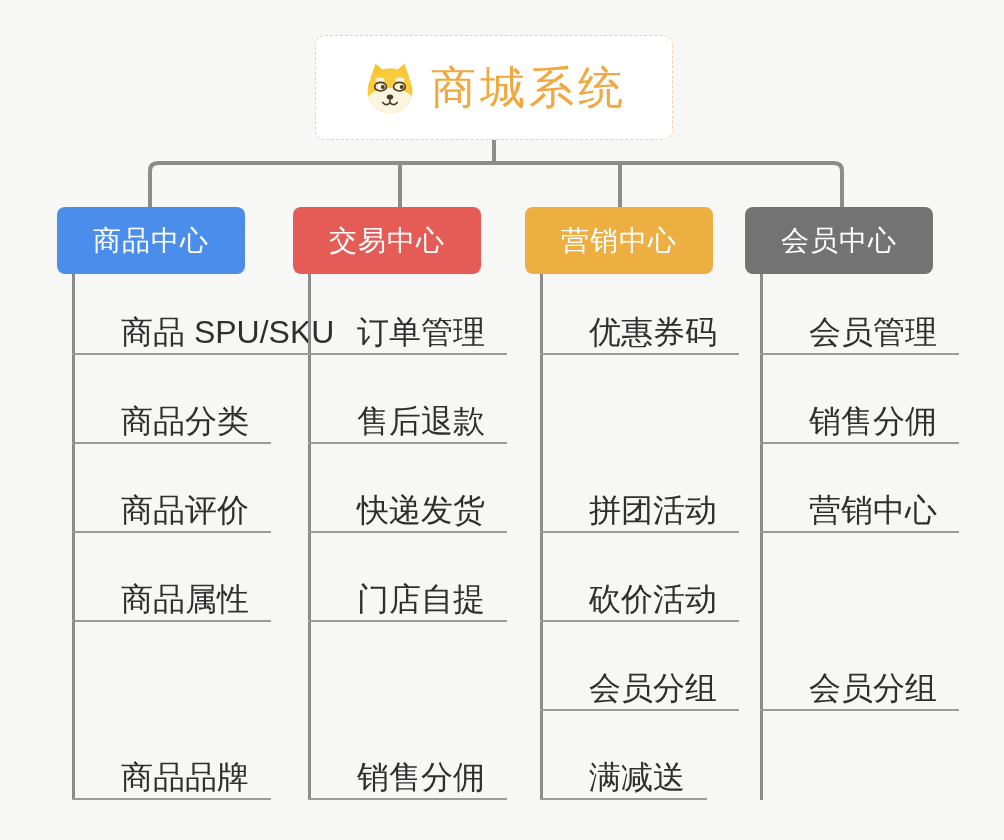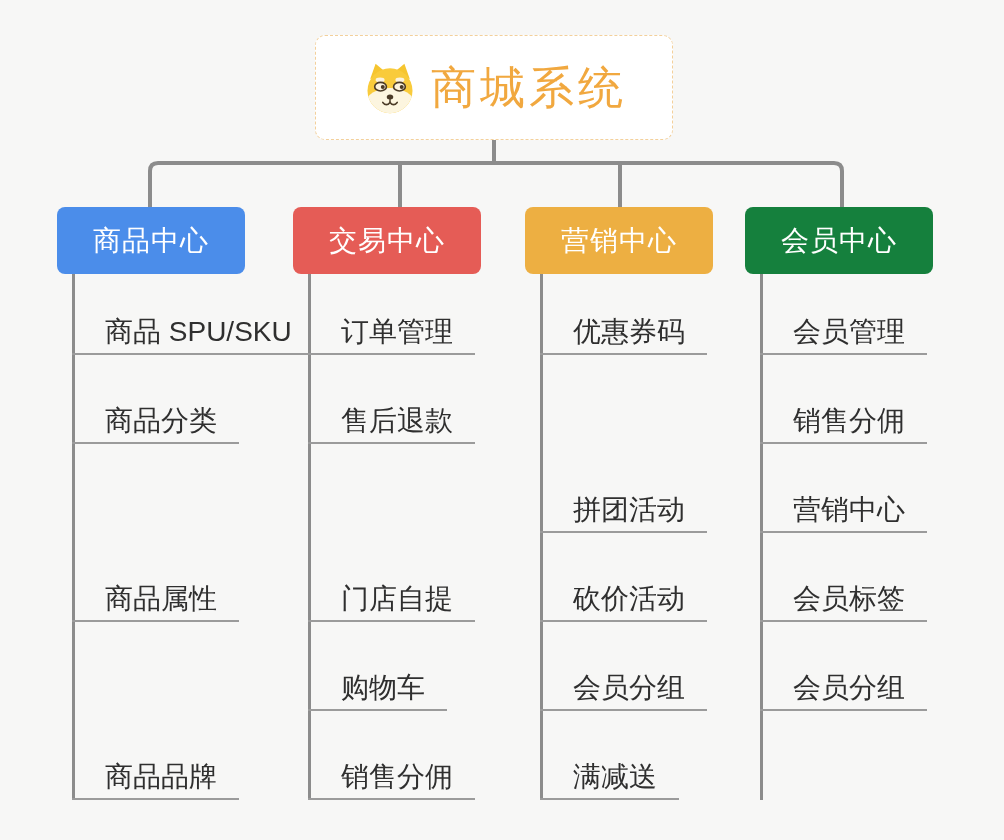--- a/index.html
+++ b/index.html
@@ -51,23 +51,23 @@
     white-space:nowrap;
   }
   .branch-trunk{
     position:absolute;left:15px;top:61px;width:3px;height:532px;
     background:var(--connector,#8c8c8c);
   }
   .branch-items{position:absolute;left:0;top:0;width:100%;height:100%;}
   .item{
     position:absolute;left:15px;
     white-space:nowrap;
-    font-size:28px;color:#2f2f2f;
+    font-size:32px;color:#2f2f2f;
     line-height:26px;
-    padding:0 22px 8px 33px;
+    padding:0 22px 8px 49px;
     border-bottom:2px solid var(--underline,#9b9b9b);
   }
   .item-0{top:112px}
   .item-1{top:201px}
   .item-2{top:290px}
   .item-3{top:379px}
   .item-4{top:468px}
   .item-5{top:557px}
 </style>
 </head>
@@ -117,58 +117,58 @@
 
   <div id="branches">
       <div class="branch col-0">
       <div class="branch-trunk"></div>
       <div class="branch-header" style="background: rgb(75, 141, 234);">
         <span>商品中心</span>
       </div>
       <div class="branch-items">
           <div class="item item-0">商品 SPU/SKU</div>
           <div class="item item-1">商品分类</div>
+          <div class="item item-2">商品评价</div>
           <div class="item item-3">商品属性</div>
           <div class="item item-5">商品品牌</div>
         </div>
     </div>
       <div class="branch col-1">
       <div class="branch-trunk"></div>
       <div class="branch-header" style="background: rgb(229, 92, 86);">
         <span>交易中心</span>
       </div>
       <div class="branch-items">
           <div class="item item-0">订单管理</div>
           <div class="item item-1">售后退款</div>
+          <div class="item item-2">快递发货</div>
           <div class="item item-3">门店自提</div>
-          <div class="item item-4">购物车</div>
           <div class="item item-5">销售分佣</div>
         </div>
     </div>
       <div class="branch col-2">
       <div class="branch-trunk"></div>
       <div class="branch-header" style="background: rgb(237, 175, 66);">
         <span>营销中心</span>
       </div>
       <div class="branch-items">
           <div class="item item-0">优惠券码</div>
           <div class="item item-2">拼团活动</div>
           <div class="item item-3">砍价活动</div>
           <div class="item item-4">会员分组</div>
           <div class="item item-5">满减送</div>
         </div>
     </div>
       <div class="branch col-3">
       <div class="branch-trunk"></div>
-      <div class="branch-header" style="background: #15803d;">
+      <div class="branch-header" style="background: #737373;">
         <span>会员中心</span>
       </div>
       <div class="branch-items">
           <div class="item item-0">会员管理</div>
           <div class="item item-1">销售分佣</div>
           <div class="item item-2">营销中心</div>
-          <div class="item item-3">会员标签</div>
           <div class="item item-4">会员分组</div>
         </div>
     </div>
     </div>
 
 </div>
 
 </body></html>

